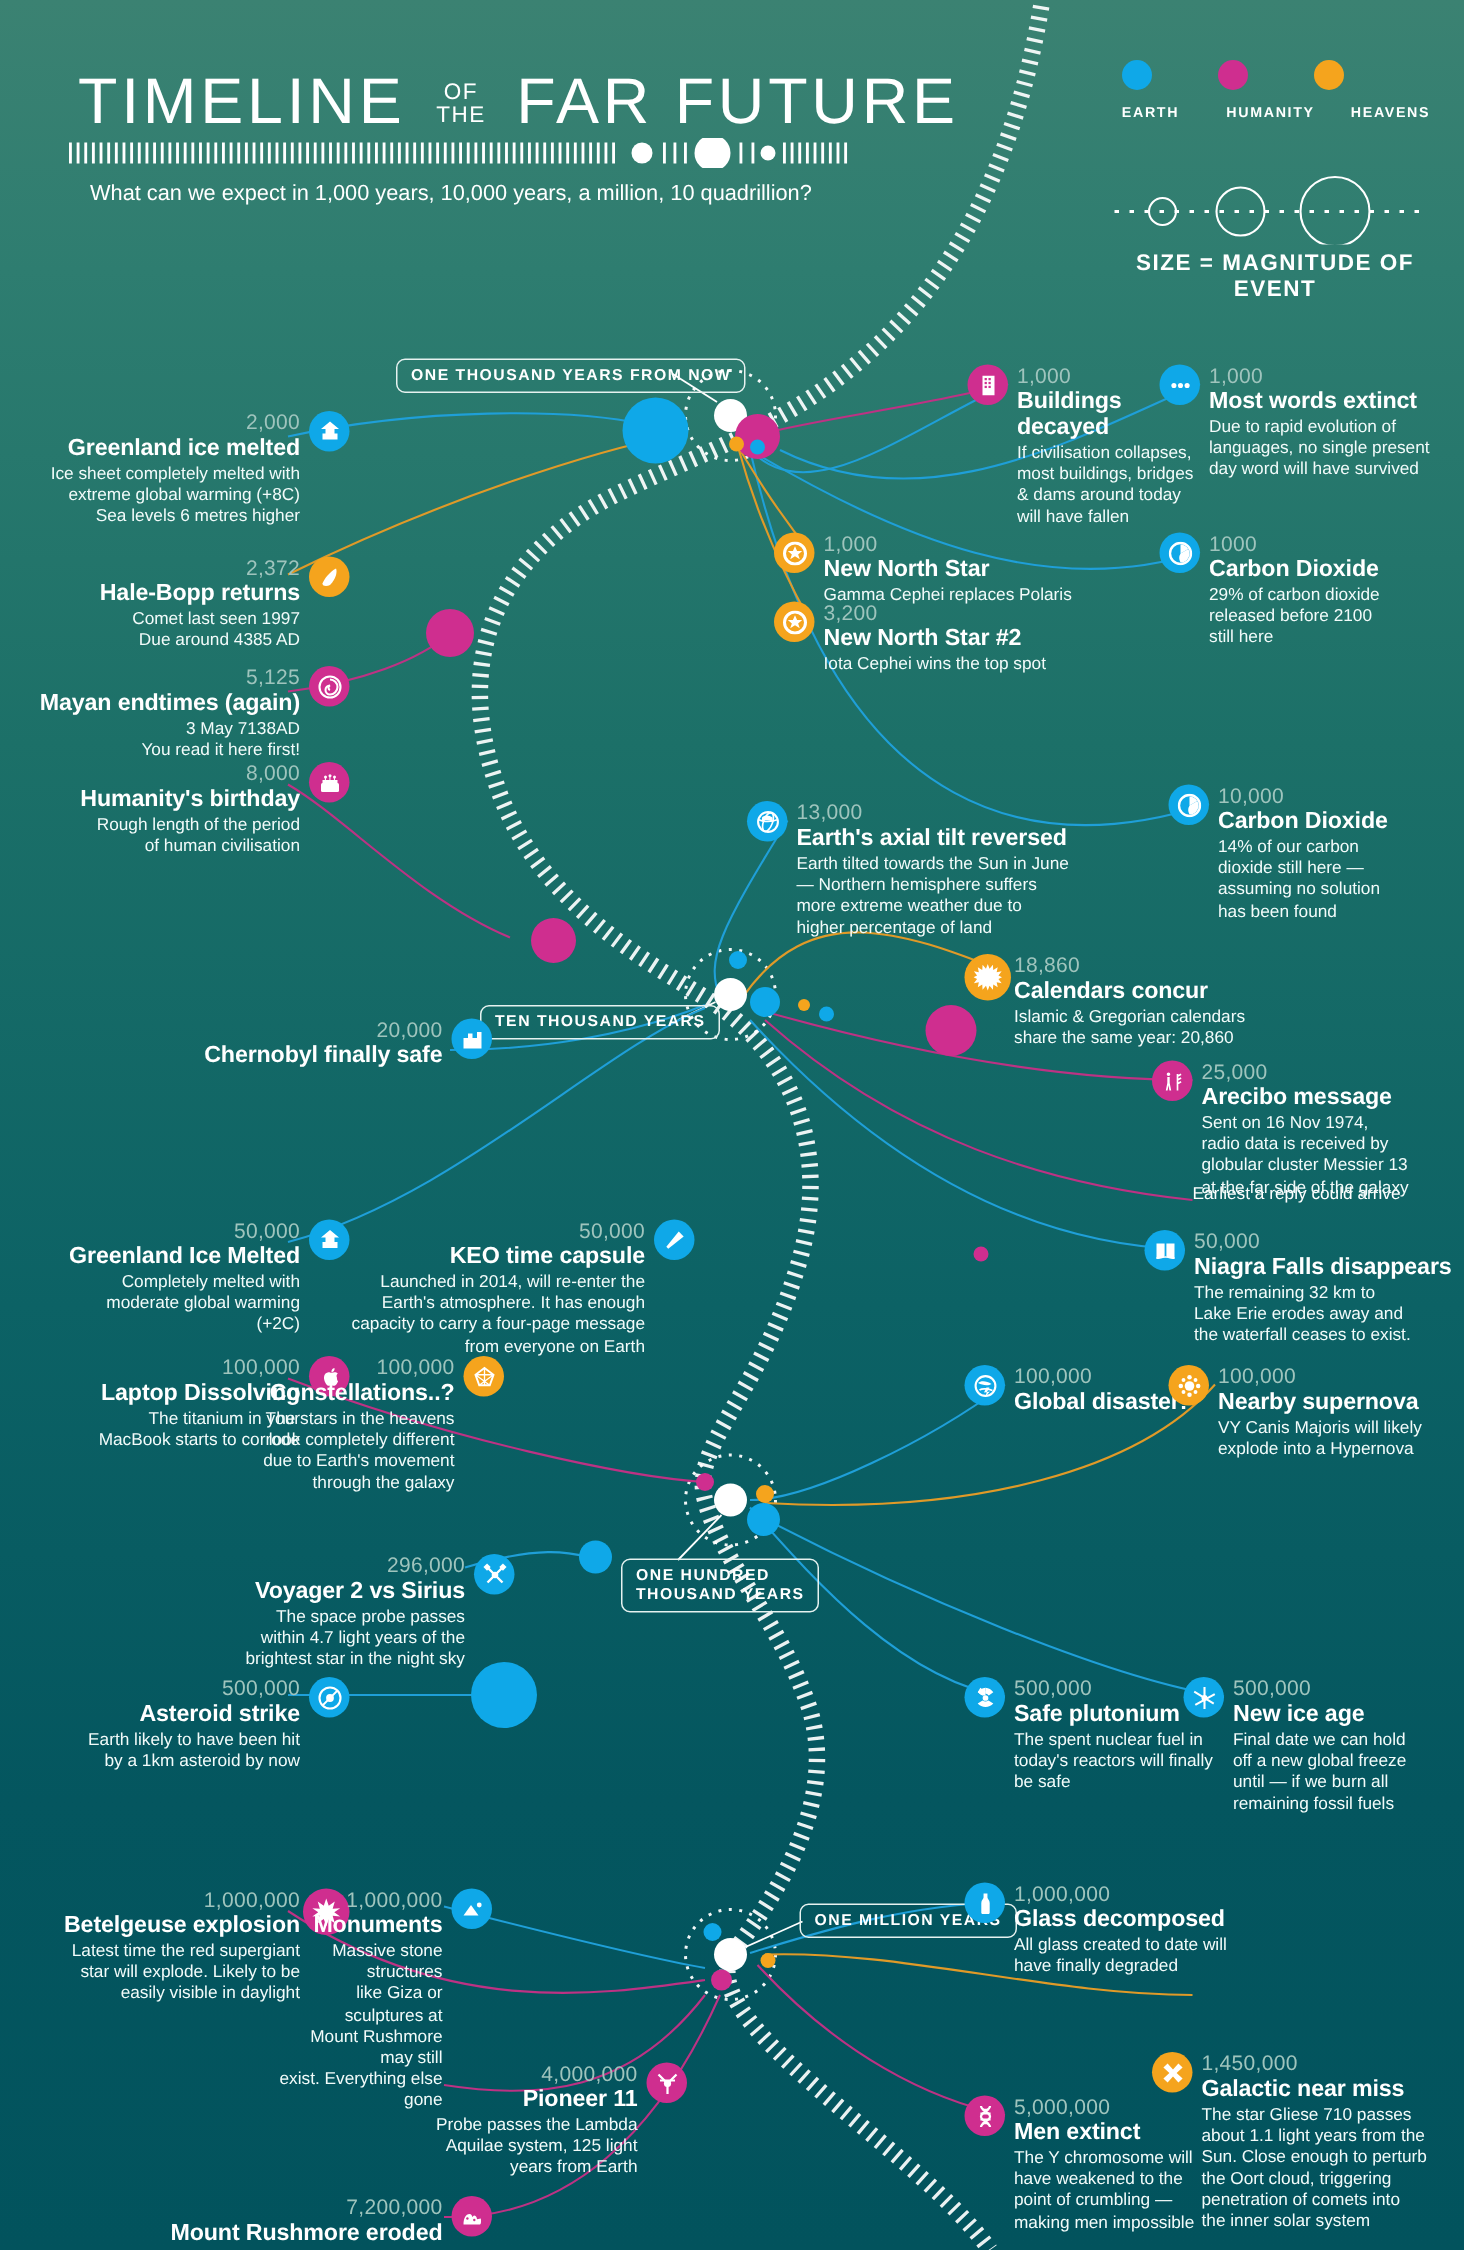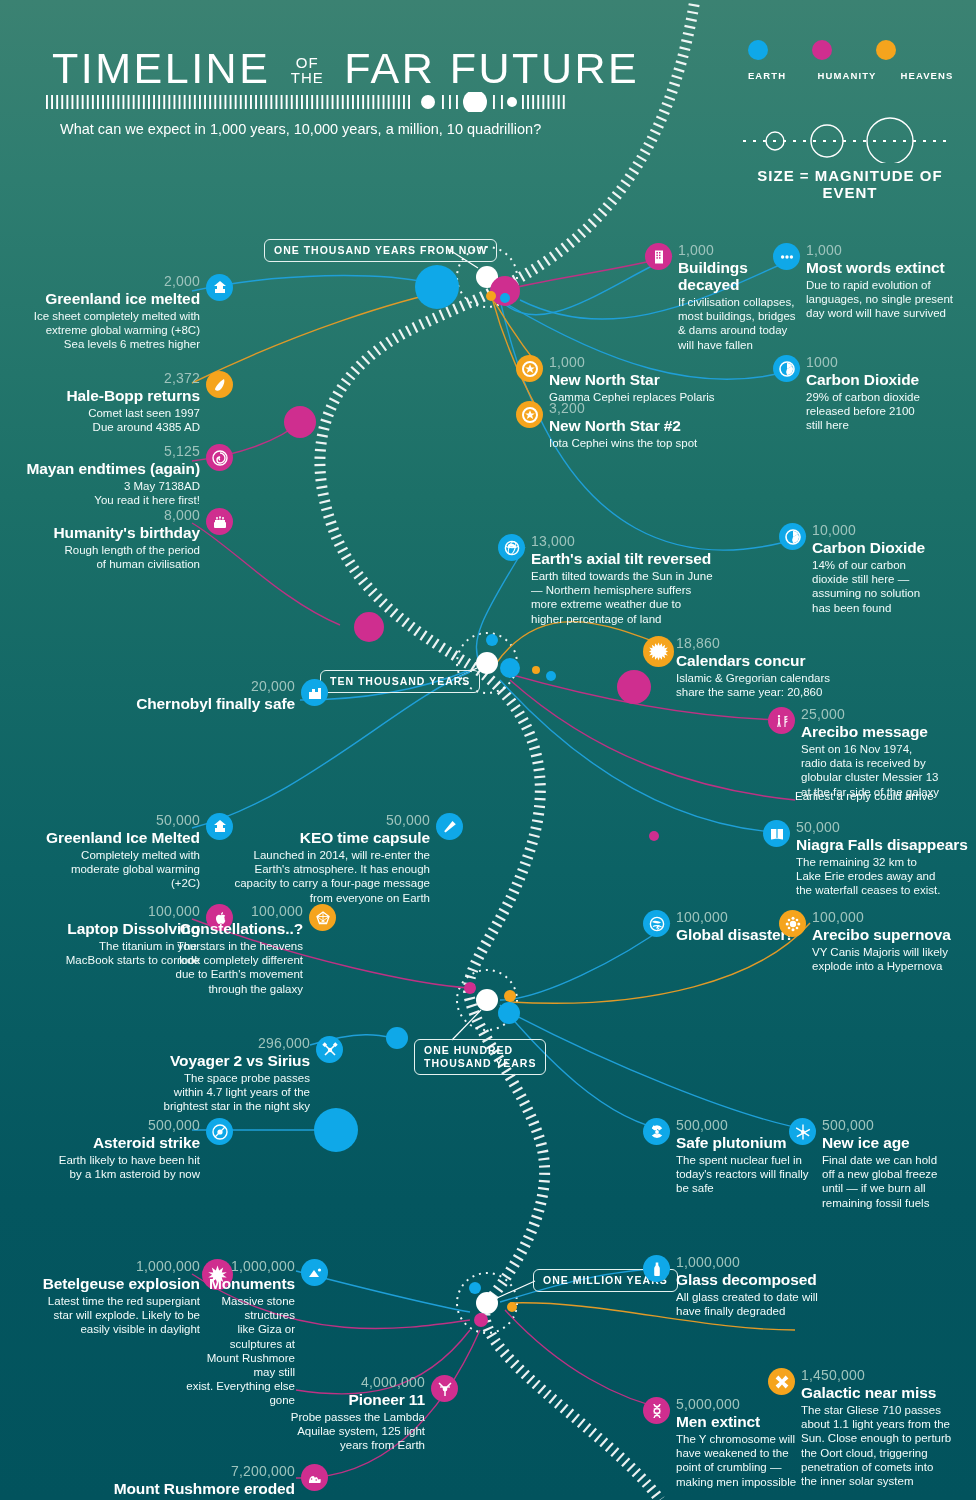--- a/index.html
+++ b/index.html
@@ -605,21 +605,21 @@
             <circle cx="13.8" cy="8" r="1.5"></circle>
             <circle cx="8" cy="13.8" r="1.5"></circle>
             <circle cx="2.2" cy="8" r="1.5"></circle>
             <circle cx="12" cy="4" r="1.3"></circle>
             <circle cx="12" cy="12" r="1.3"></circle>
             <circle cx="4" cy="12" r="1.3"></circle>
             <circle cx="4" cy="4" r="1.3"></circle>
           </svg>
         </div>
         <div class="yr">100,000</div>
-        <div class="hd">Arecibo supernova</div>
+        <div class="hd">Nearby supernova</div>
         <div class="bd">VY Canis Majoris will likely<br>explode into a Hypernova</div>
       </div>
       <div class="ev l" style="left: 676px; top: 1118px; width: 140px;">
         <div class="icon" style="background: rgb(15, 168, 232);">
           <svg viewBox="0 0 16 16">
             <circle cx="8" cy="8" r="1.9"></circle>
             <path d="M8 6.4 A6 6 0 0 1 2.9 4 L4.6 1.2 A9 9 0 0 0 8 3.4 Z" transform="rotate(0 8 8)"></path>
             <path d="M8 1.2 A6.8 6.8 0 0 1 13.2 4.2 L10.2 6.4 A3.4 3.4 0 0 0 8 5 Z"></path>
             <path d="M8 1.2 A6.8 6.8 0 0 0 2.8 4.2 L5.8 6.4 A3.4 3.4 0 0 1 8 5 Z"></path>
             <path d="M2.8 11.6 A6.8 6.8 0 0 0 13.2 11.6 L10 9.6 A3.4 3.4 0 0 1 6 9.6 Z"></path>

